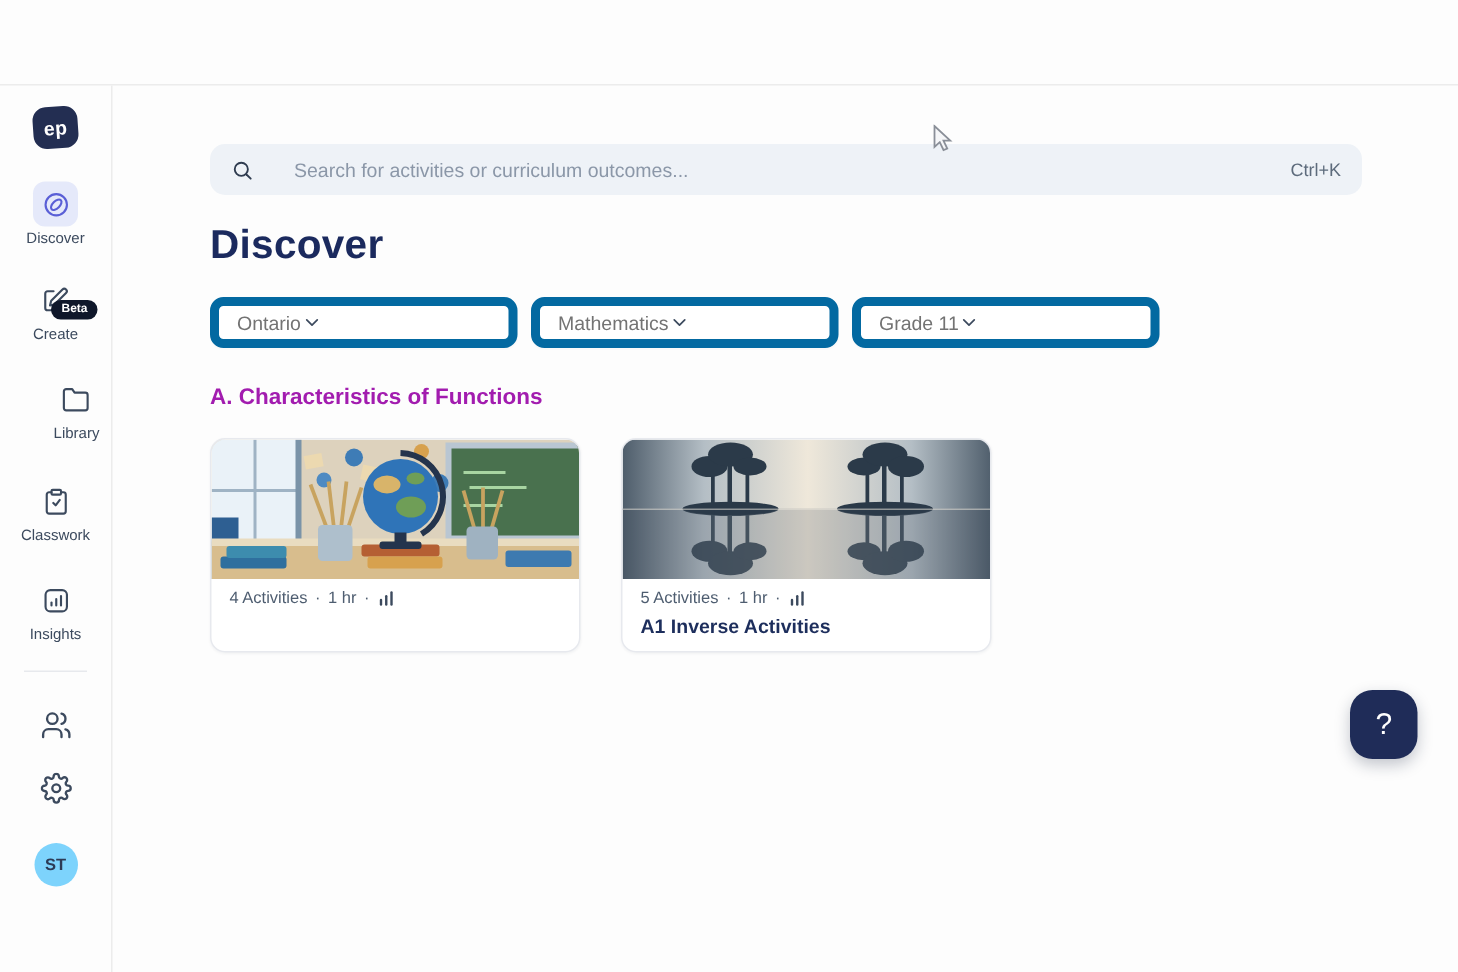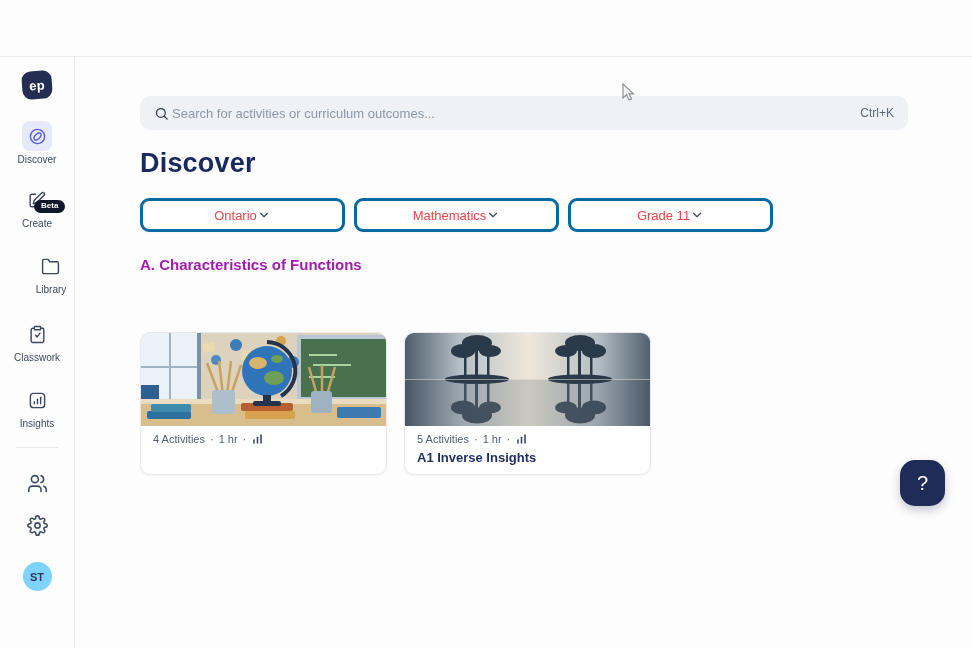--- a/index.html
+++ b/index.html
@@ -54,21 +54,21 @@
   .avatar {
     margin-top: 24px; width: 29px; height: 29px; border-radius: 50%;
     background: #7dd3fc; display: flex; align-items: center; justify-content: center;
     font-size: 11px; font-weight: 700; color: #2c3a55; cursor: pointer;
   }
 
   
   .searchbar {
     position: absolute; left: 140px; top: 96px; width: 768px; height: 34px;
     background: #eef2f7; border-radius: 10px;
-    display: flex; align-items: center; padding: 0 14px; gap: 3px;
+    display: flex; align-items: center; padding: 0 14px; gap: 27px;
   }
   .searchbar svg { stroke: #2f3c50; fill: none; stroke-width: 2; stroke-linecap: round; flex: 0 0 auto; }
   .search-input {
     flex: 1; border: none; outline: none; background: transparent;
     font-family: "Liberation Sans", sans-serif; font-size: 13px; color: #32405a;
   }
   .search-input::placeholder { color: #8b97a8; }
   .shortcut { font-size: 12px; color: #5d6b7c; }
 
   
@@ -78,29 +78,29 @@
   }
   .section-title {
     position: absolute; left: 140px; top: 256px;
     font-size: 15px; font-weight: 700; color: #a21caf;
   }
 
   
   .filters { position: absolute; left: 140px; top: 198px; display: flex; gap: 9px; }
   .filter {
     width: 205px; height: 34px; background: #fff;
-    border: 3px solid #0369a1; border-radius: 9px;
-    display: flex; align-items: center; justify-content: center;
-    padding: 0 12px; font-size: 13px; color: #ef4444; cursor: pointer;
+    border: 6px solid #0369a1; border-radius: 9px;
+    display: flex; align-items: center; justify-content: flex-start;
+    padding: 0 12px; font-size: 13px; color: #737373; cursor: pointer;
     box-shadow: 0 1px 1px rgba(20,30,60,0.02);
   }
   .filter svg { stroke: #3c4a5e; fill: none; stroke-width: 2; stroke-linecap: round; stroke-linejoin: round; }
 
   
-  .cards { position: absolute; left: 140px; top: 292px; display: flex; gap: 17px; margin-top: 40px; }
+  .cards { position: absolute; left: 140px; top: 292px; display: flex; gap: 27px; }
   .card {
     width: 247px; height: 143px; background: #fff;
     border: 1px solid #e7e9ee; border-radius: 10px; overflow: hidden;
     box-shadow: 0 1px 2px rgba(20,30,60,0.05); cursor: pointer;
   }
   .card-img { width: 247px; height: 93px; display: block; }
   .card-body { padding: 7px 12px 0; }
   .card-meta { display: flex; align-items: center; gap: 5px; font-size: 11px; color: #4e5d70; }
   .card-meta svg { stroke: #3c4a5e; fill: none; stroke-width: 1.6; stroke-linecap: round; }
   .card-title { margin-top: 5px; font-size: 13px; font-weight: 700; color: #1d2e5c; }
@@ -349,21 +349,21 @@
           <span>1 hr</span>
           <span>·</span>
           <span style="display:flex">
             <svg width="12" height="12" viewBox="0 0 12 12">
                 <line x1="3" y1="10" x2="3" y2="7"></line>
                 <line x1="6.5" y1="10" x2="6.5" y2="4.5"></line>
                 <line x1="10" y1="10" x2="10" y2="2"></line>
               </svg>
           </span>
         </div>
-        <div class="card-title">A1 Inverse Insights</div>
+        <div class="card-title">A1 Inverse Activities</div>
       </div>
     </div>
 
   </div>
 
   <div class="help-btn">
     <span>?</span>
   </div>
 
   <svg class="cursor" width="16" height="20" viewBox="0 0 16 20">

